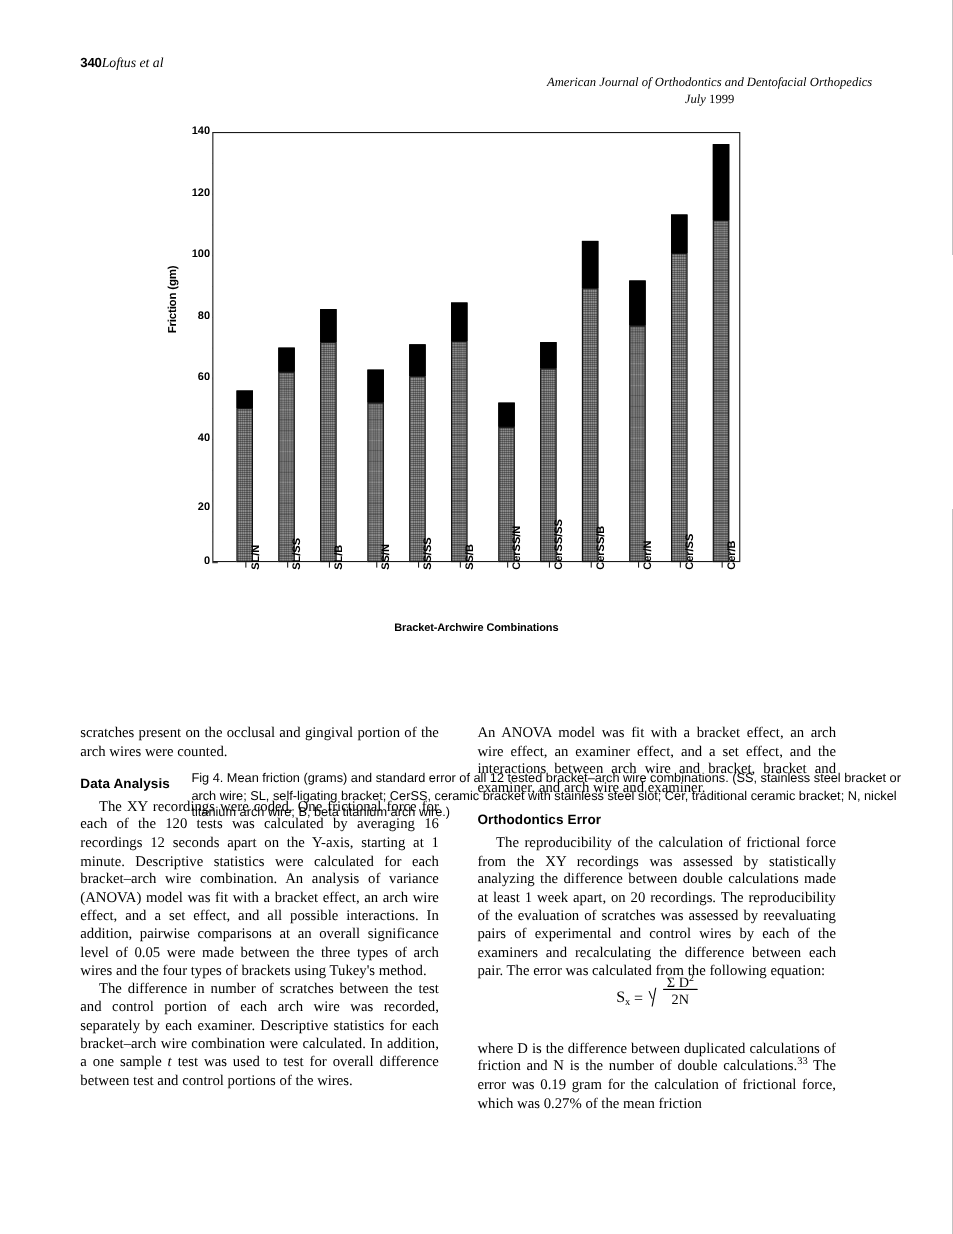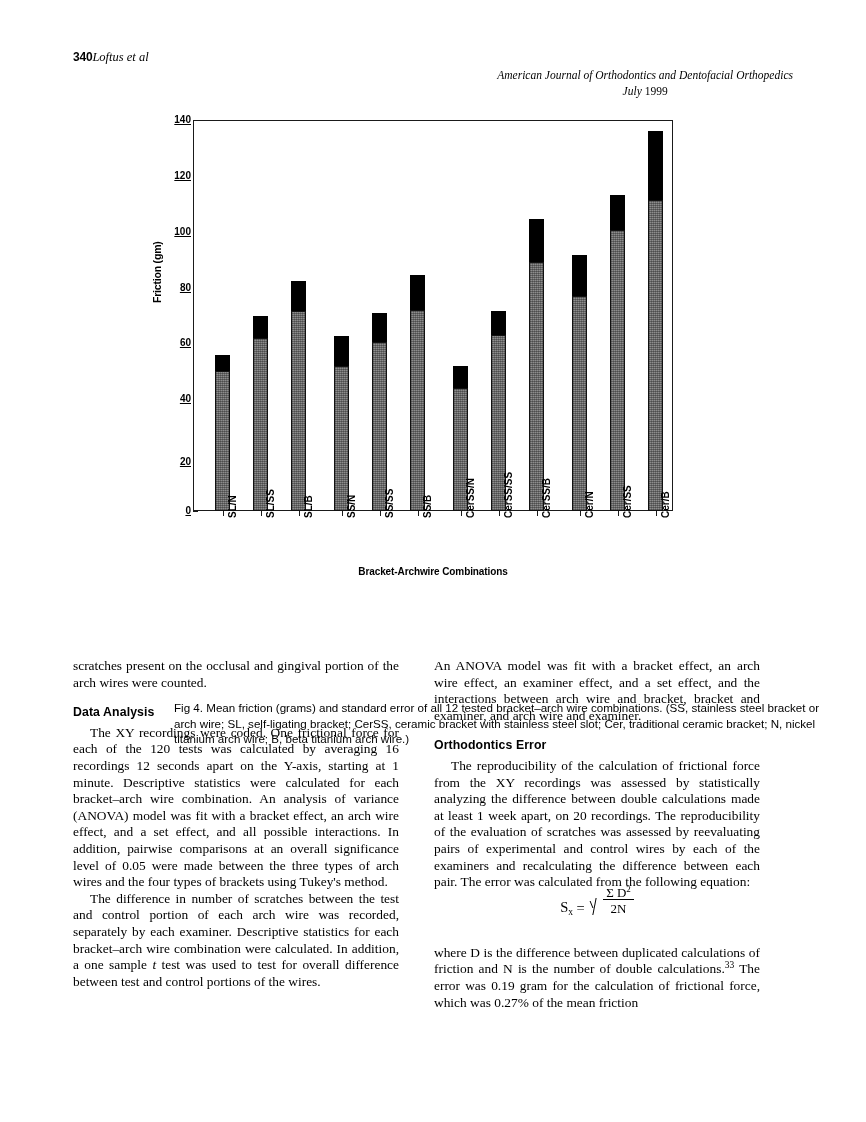--- a/index.html
+++ b/index.html
@@ -97,21 +97,20 @@
   }
   .ytick {
     position: absolute;
     right: 0;
     width: 34px;
     text-align: right;
     font-family: "Liberation Sans", sans-serif;
     font-weight: bold;
     font-size: 10px;
     line-height: 10px;
-    text-decoration: underline;
   }
   .ytick-holder {
     position: absolute;
     left: 80px;
     top: 12px;
     width: 38px;
     height: 391px;
   }
   .ytick-mark {
     position: absolute;

